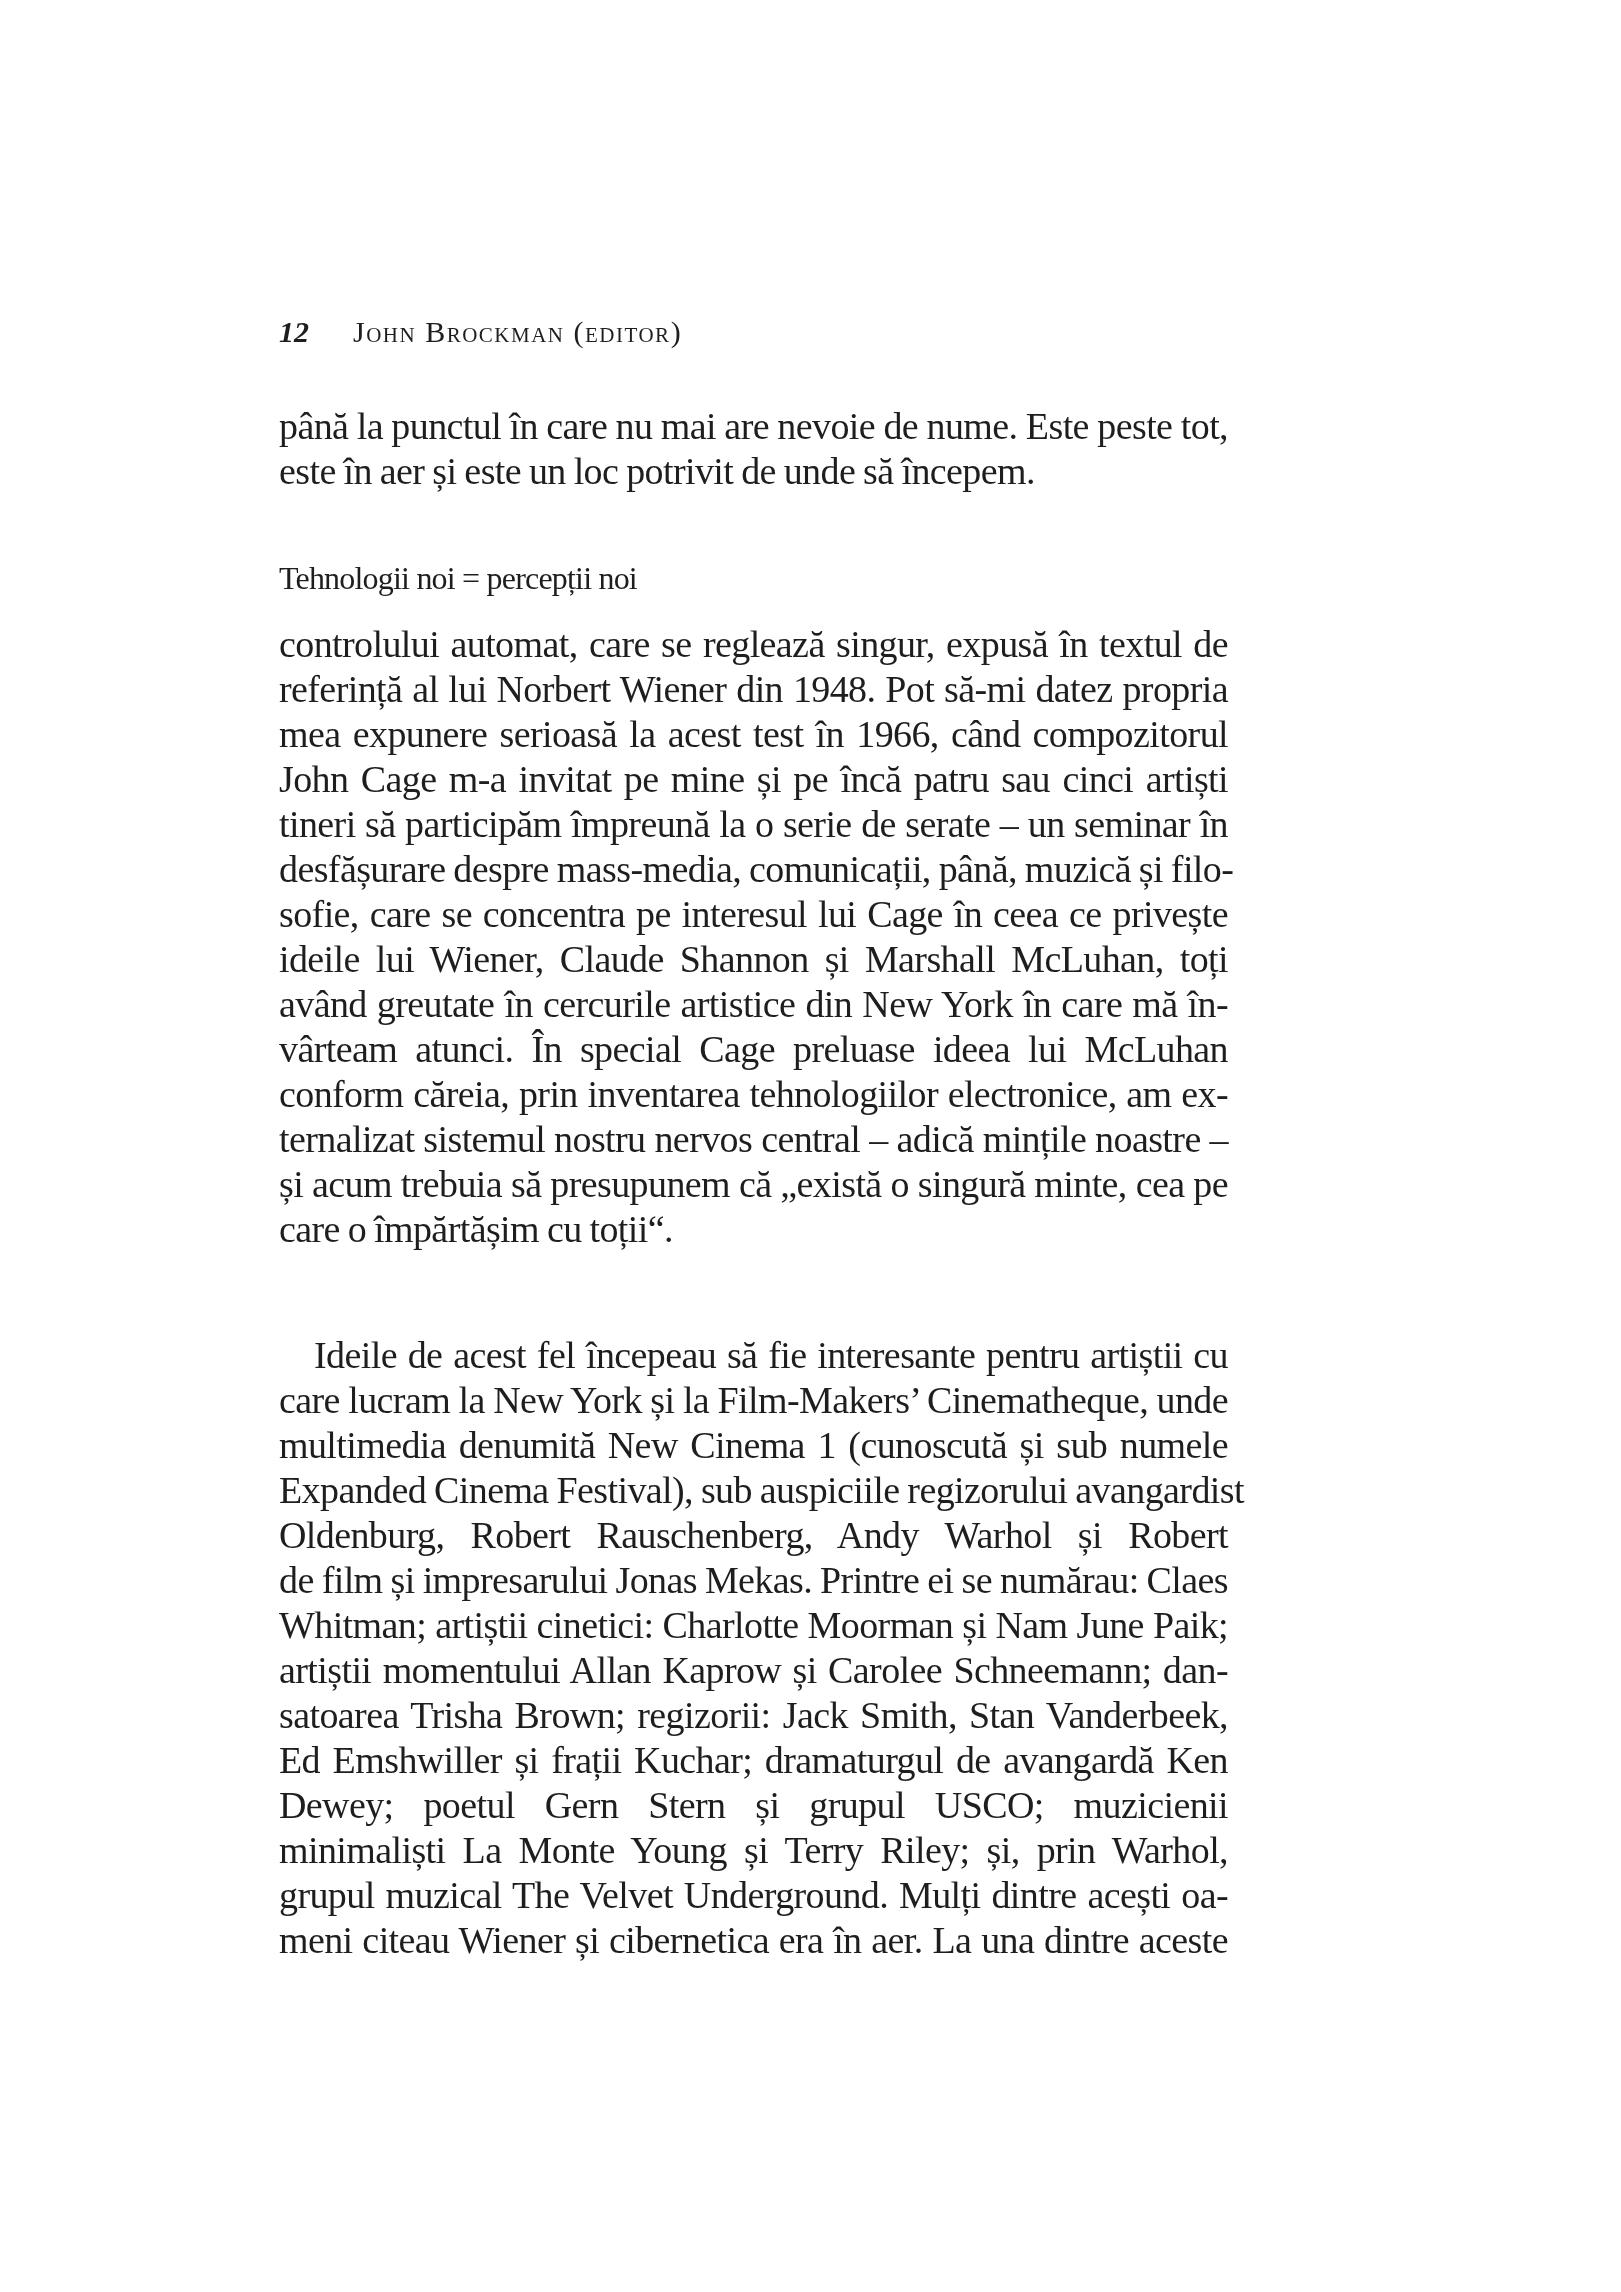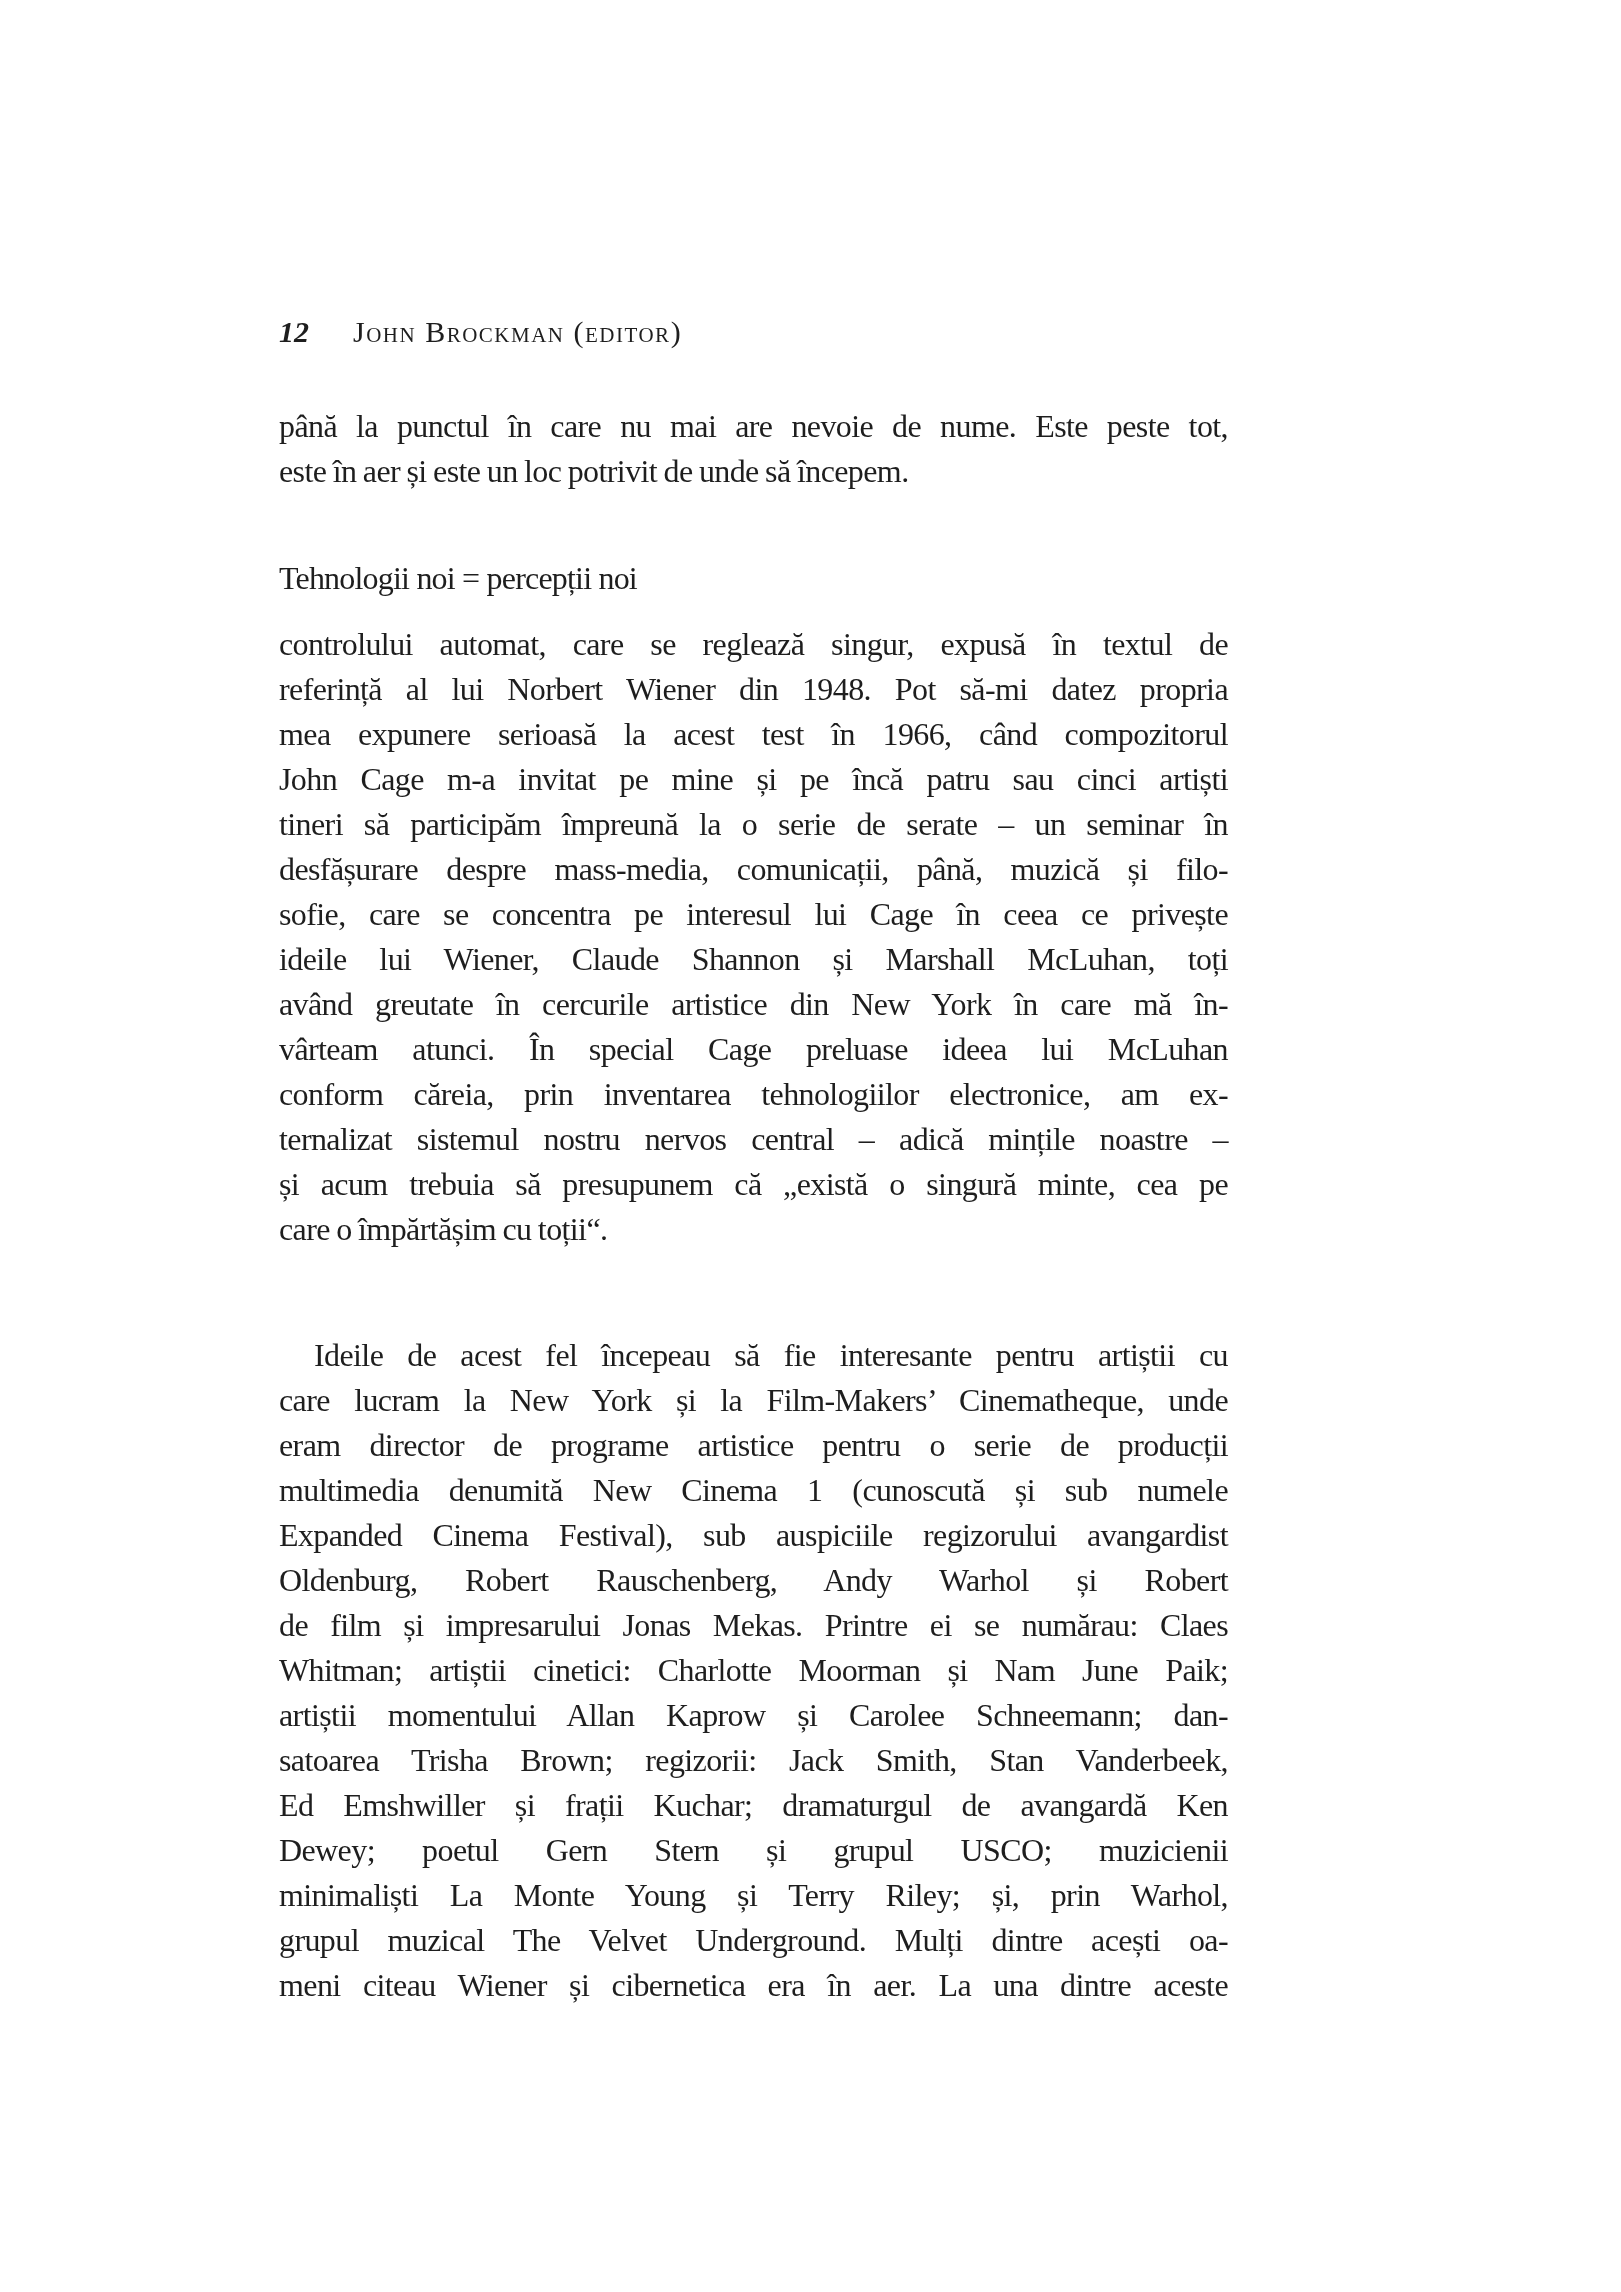--- a/index.html
+++ b/index.html
@@ -41,21 +41,21 @@
     }
     .block {
       position: absolute;
       left: 0;
       width: 949px;
     }
     .line {
       display: block;
       height: 45px;
       line-height: 45px;
-      font-size: 32px;
+      font-size: 38px;
       text-align: justify;
       text-align-last: justify;
       white-space: nowrap;
       overflow: visible;
       letter-spacing: -0.6px;
       word-spacing: -1px;
     }
     .line.last {
       text-align-last: left;
     }
@@ -102,21 +102,20 @@
     <span class="line">vârteam atunci. În special Cage preluase ideea lui McLuhan</span>
     <span class="line">conform căreia, prin inventarea tehnologiilor electronice, am ex-</span>
     <span class="line">ternalizat sistemul nostru nervos central – adică mințile noastre –</span>
     <span class="line">și acum trebuia să presupunem că „există o singură minte, cea pe</span>
     <span class="line last">care o împărtășim cu toții“.</span>
   </div>
 
   <div class="block" style="top:1333px;">
     <span class="line indent">Ideile de acest fel începeau să fie interesante pentru artiștii cu</span>
     <span class="line">care lucram la New York și la Film-Makers’ Cinematheque, unde</span>
-    <span class="line">eram director de programe artistice pentru o serie de producții</span>
     <span class="line">multimedia denumită New Cinema 1 (cunoscută și sub numele</span>
     <span class="line">Expanded Cinema Festival), sub auspiciile regizorului avangardist</span>
     <span class="line">Oldenburg, Robert Rauschenberg, Andy Warhol și Robert</span>
     <span class="line">de film și impresarului Jonas Mekas. Printre ei se numărau: Claes</span>
     <span class="line">Whitman; artiștii cinetici: Charlotte Moorman și Nam June Paik;</span>
     <span class="line">artiștii momentului Allan Kaprow și Carolee Schneemann; dan-</span>
     <span class="line">satoarea Trisha Brown; regizorii: Jack Smith, Stan Vanderbeek,</span>
     <span class="line">Ed Emshwiller și frații Kuchar; dramaturgul de avangardă Ken</span>
     <span class="line">Dewey; poetul Gern Stern și grupul USCO; muzicienii</span>
     <span class="line">minimaliști La Monte Young și Terry Riley; și, prin Warhol,</span>

